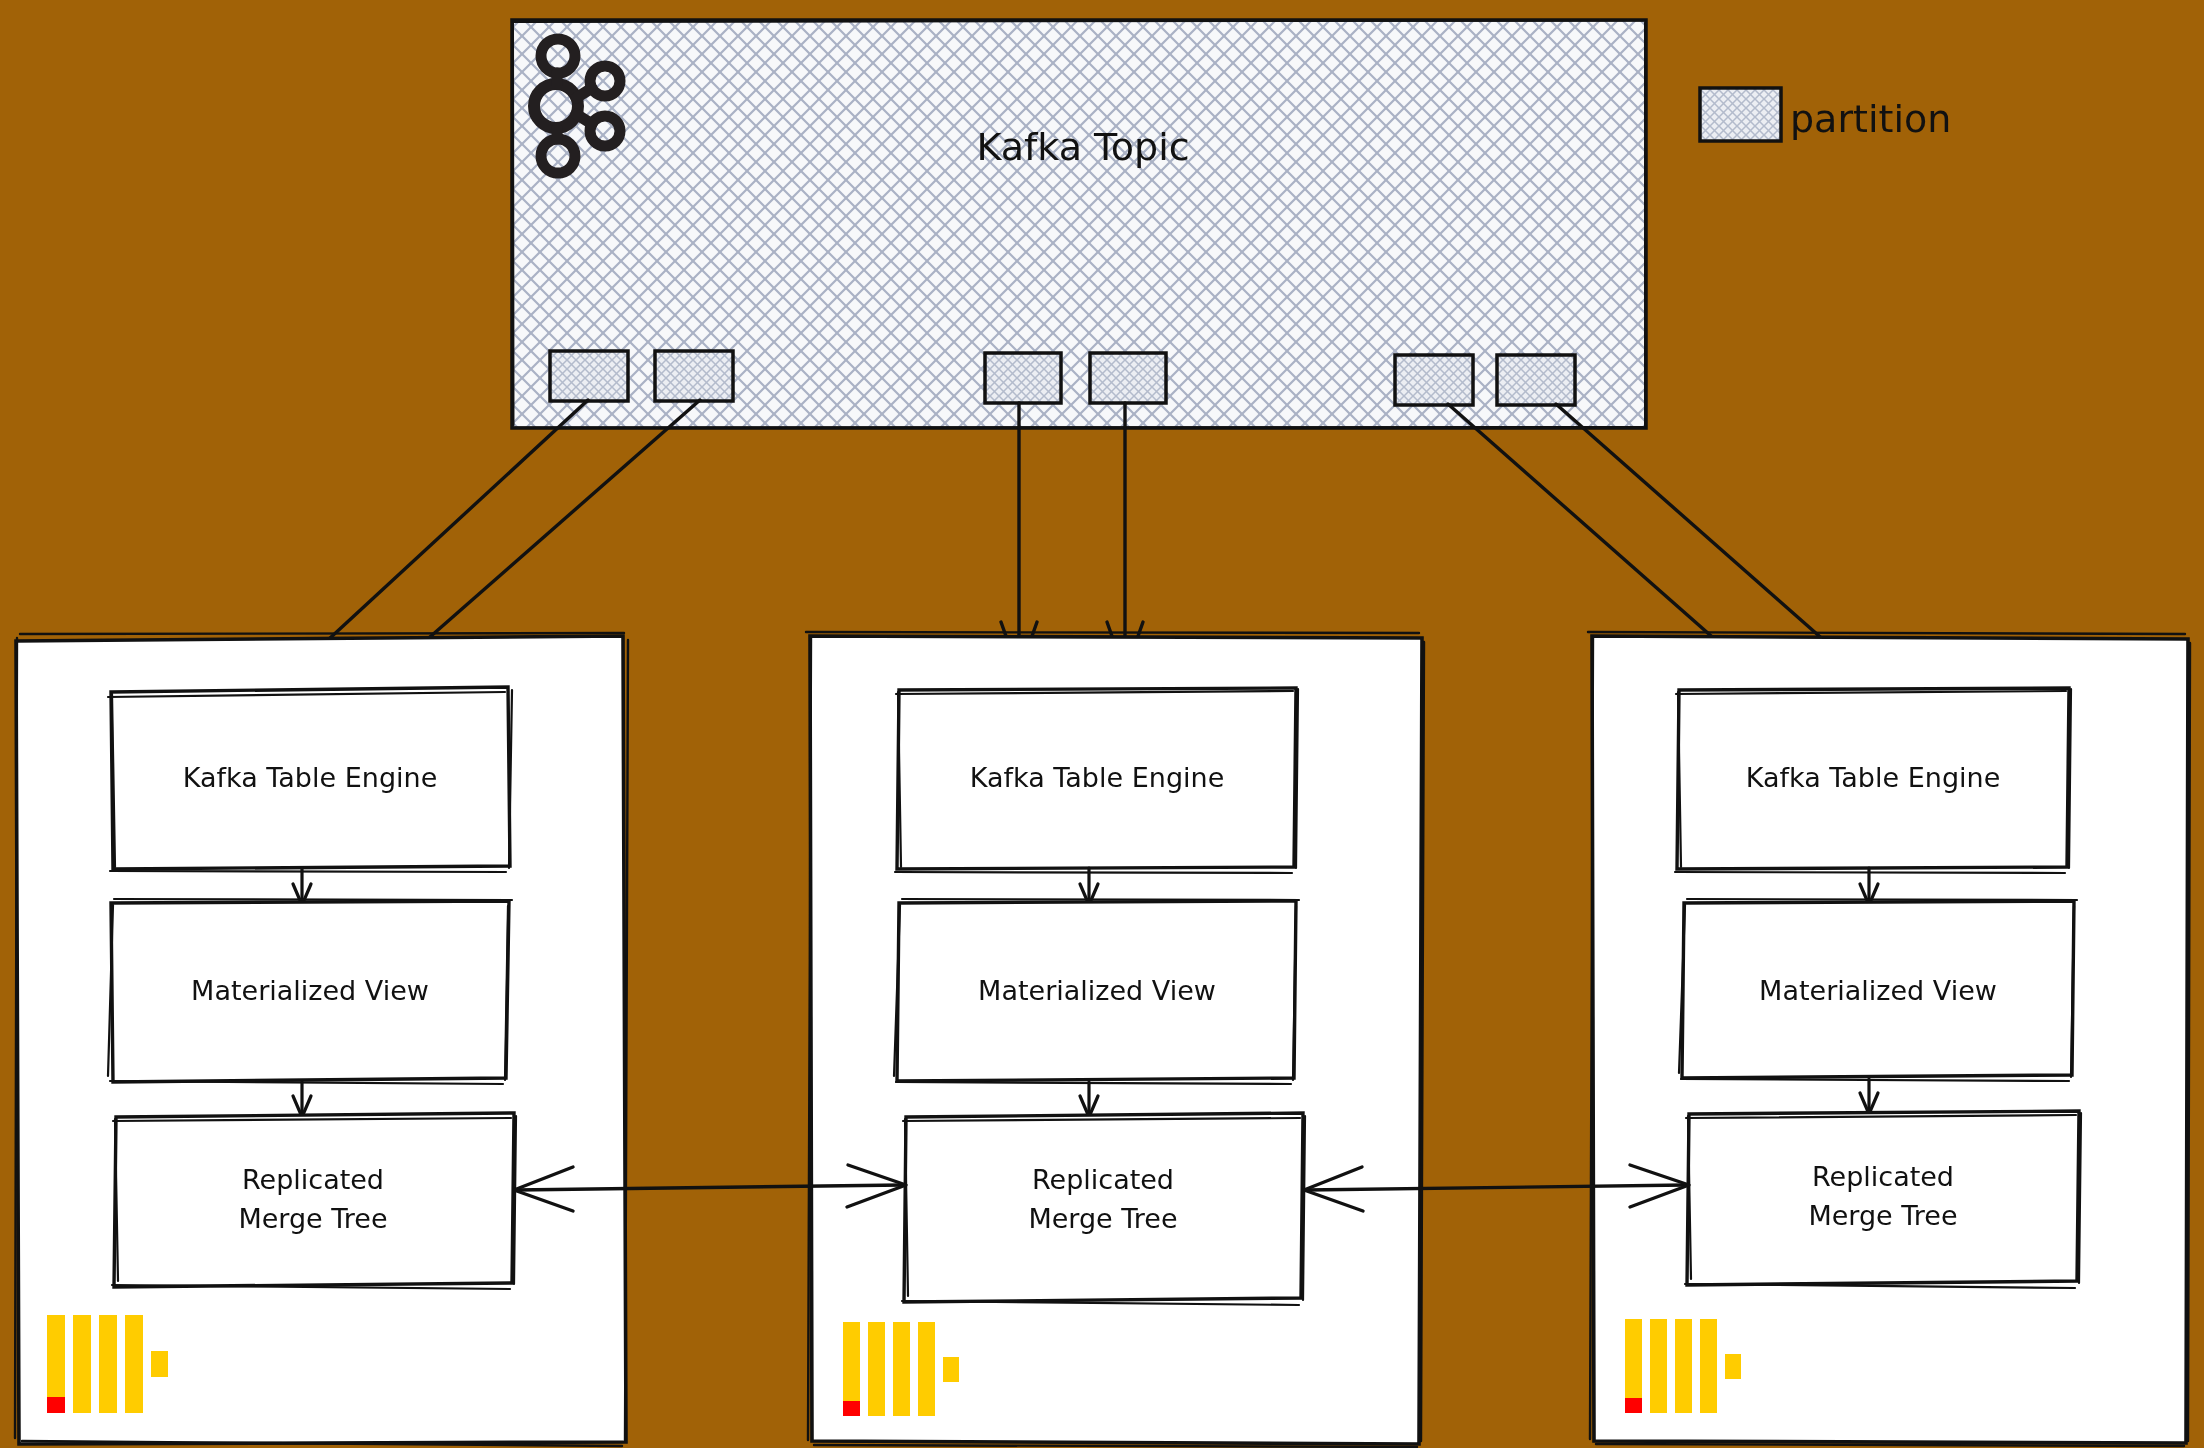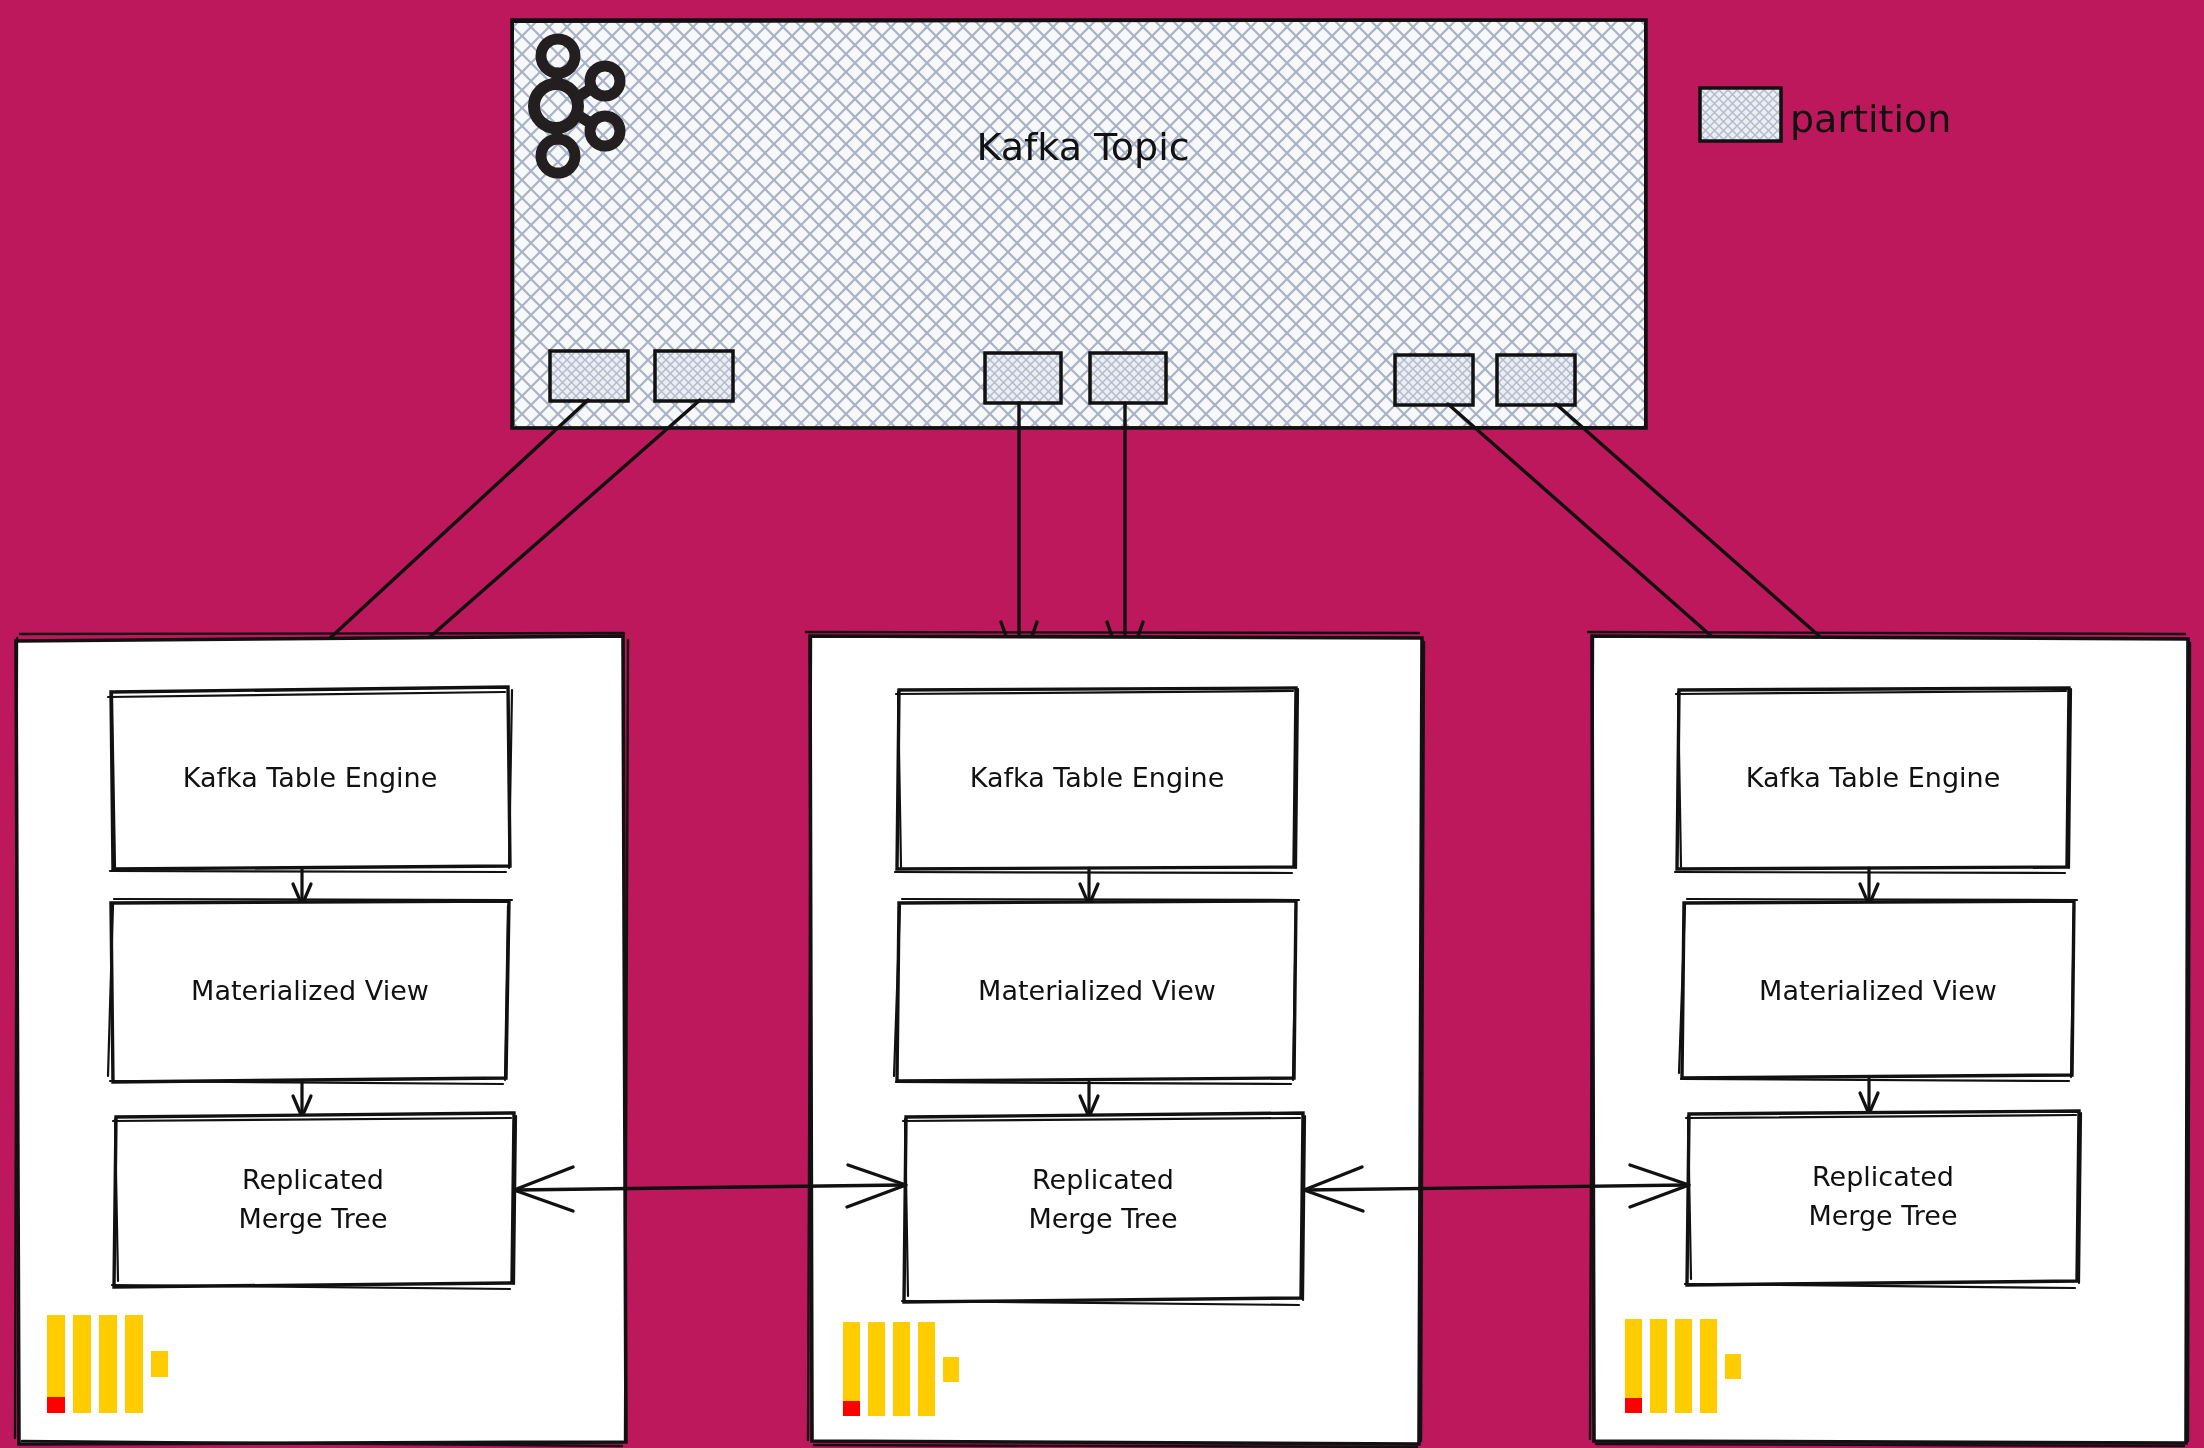--- a/index.html
+++ b/index.html
@@ -8,21 +8,21 @@
     padding: 0;
     background: #ffffff;
   }
   body {
     font-family: "DejaVu Sans", sans-serif;
   }
   #canvas {
     position: relative;
     width: 2204px;
     height: 1448px;
-    background: #be185d;
+    background: #a16207;
     overflow: hidden;
   }
   svg.layer {
     position: absolute;
     top: 0;
     left: 0;
     width: 2204px;
     height: 1448px;
   }
   .hand-text {

